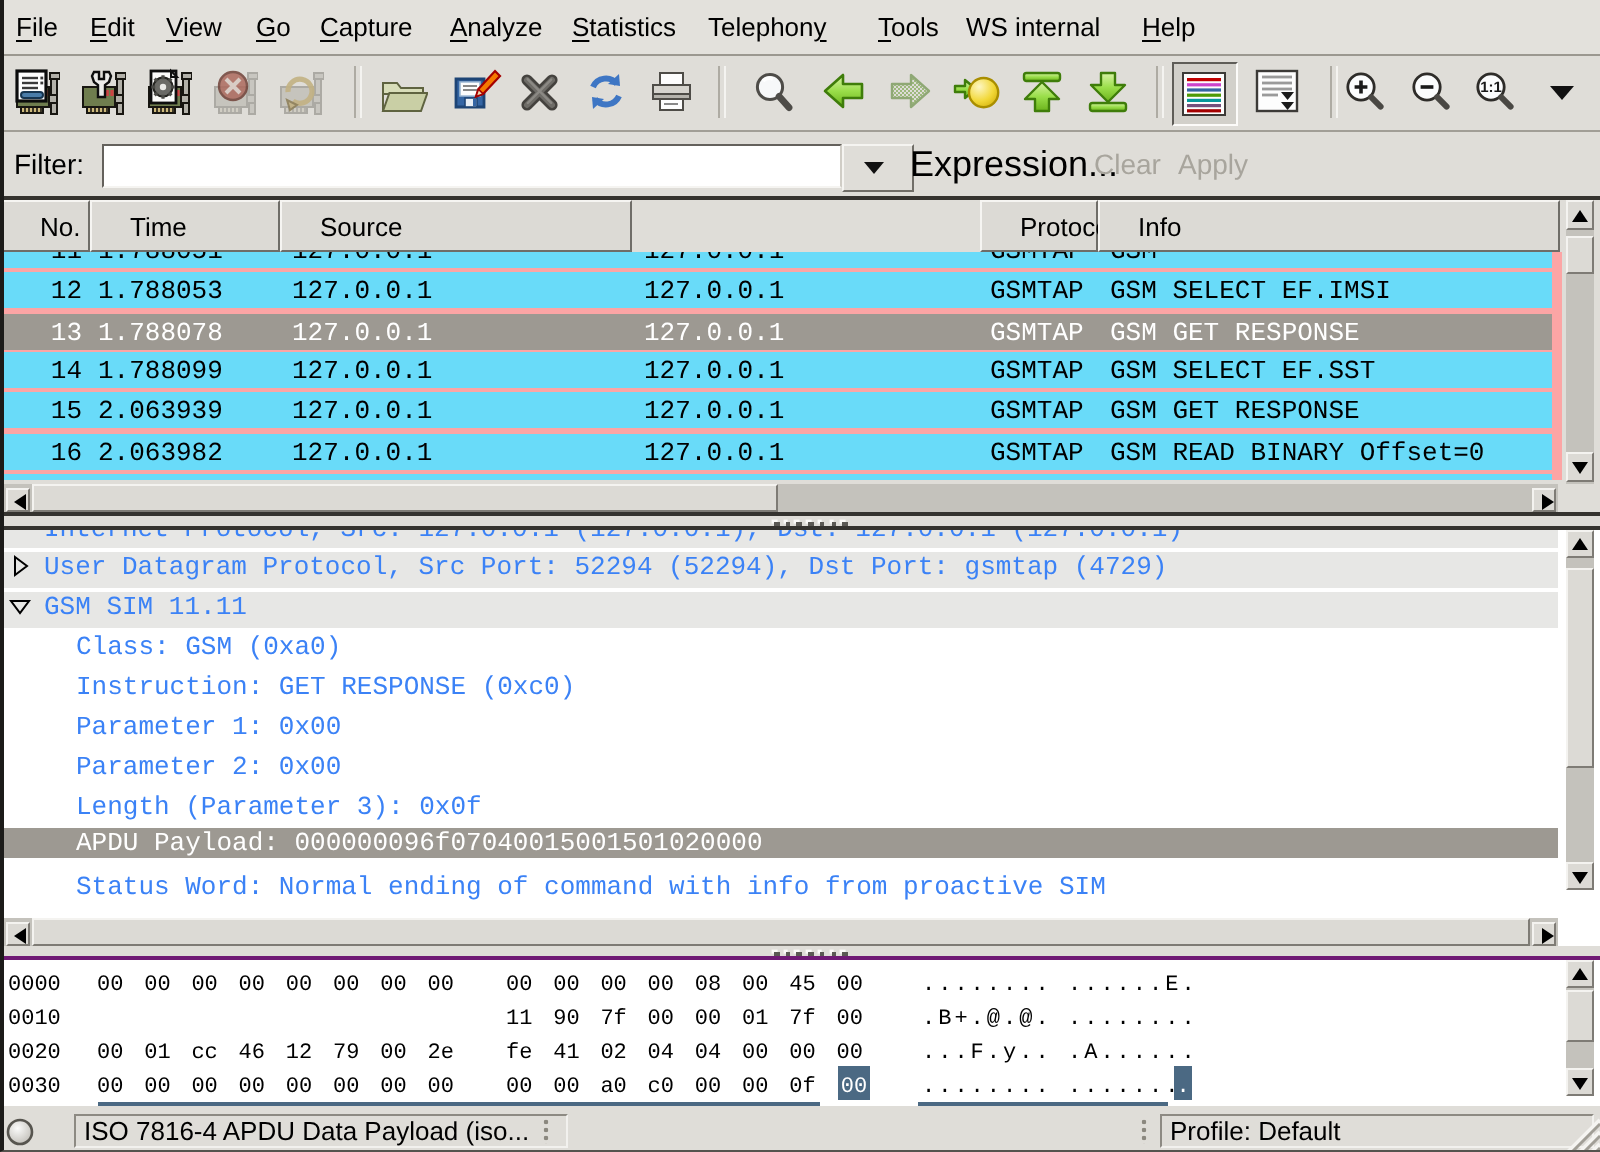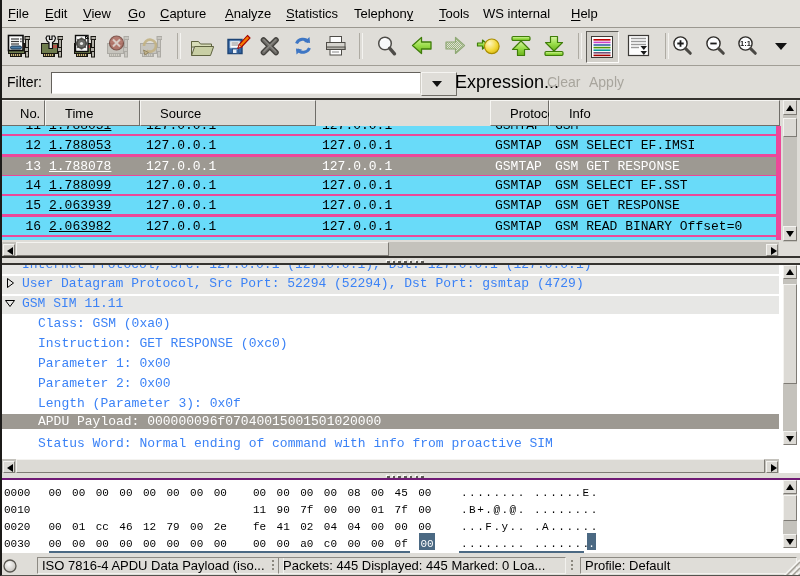--- a/index.html
+++ b/index.html
@@ -13,25 +13,25 @@
 .tsep{position:absolute;top:5px;width:2px;height:26px;border-left:1px solid #aeaba3;border-right:1px solid #f4f3f0;}
 .ticon{position:absolute;top:4px;}
 
 #filterbar{left:0;top:66px;width:800px;height:32px;background:#dfddd8;border-left:1px solid #000;}
 #fentry{left:50px;top:6px;width:368px;height:20px;background:#fff;border-top:1px solid #64615c;border-left:1px solid #64615c;border-bottom:1px solid #f5f4f1;border-right:1px solid #d0cdc6;}
 #fcombo{left:420px;top:6px;width:34px;height:22px;background:#dfddd8;border-top:1px solid #f5f4f1;border-left:1px solid #f5f4f1;border-bottom:1px solid #716e68;border-right:1px solid #716e68;}
 .dtri{width:0;height:0;border-left:5px solid transparent;border-right:5px solid transparent;border-top:6px solid #111;}
 
 #plist{left:0;top:98px;width:800px;height:160px;background:#dfddd8;border-top:2px solid #35332f;border-bottom:2px solid #35332f;box-sizing:border-box;}
 .hbtn{position:absolute;top:0px;height:26px;background:#dcdad5;border-top:1px solid #f6f5f2;border-left:1px solid #f6f5f2;border-right:1px solid #6f6d68;border-bottom:1px solid #6f6d68;font-size:13px;color:#000;line-height:25px;padding-left:19px;box-sizing:border-box;}
-#rows{left:1px;top:26px;width:780px;height:114px;background:#ec4899;overflow:hidden;font-family:"Liberation Mono",monospace;font-size:13px;}
+#rows{left:1px;top:26px;width:780px;height:114px;background:#fca5a5;overflow:hidden;font-family:"Liberation Mono",monospace;font-size:13px;}
 .prow{position:absolute;left:0;width:775px;height:18px;line-height:20px;background:#69dbf9;color:#000;}
 .prow span{position:absolute;top:0;white-space:pre;}
 .c0{left:0;width:40px;text-align:right;}
-.c1{left:48px;text-decoration:underline;}.c2{left:145px;}.c3{left:321px;}.c4{left:494px;}.c5{left:554px;}
+.c1{left:48px;}.c2{left:145px;}.c3{left:321px;}.c4{left:494px;}.c5{left:554px;}
 
 .trough{position:absolute;background:#c4c2bc;}
 .sbtn,.sthumb{position:absolute;background:#dcdad5;border-top:1px solid #f4f3f0;border-left:1px solid #f4f3f0;border-bottom:1px solid #7e7b75;border-right:1px solid #7e7b75;box-sizing:border-box;}
 .arr{position:absolute;width:0;height:0;}
 .arr.up{border-left:4.5px solid transparent;border-right:4.5px solid transparent;border-bottom:6px solid #000;}
 .arr.dn{border-left:4.5px solid transparent;border-right:4.5px solid transparent;border-top:6px solid #000;}
 .arr.lf{border-top:4.5px solid transparent;border-bottom:4.5px solid transparent;border-right:6px solid #000;}
 .arr.rt{border-top:4.5px solid transparent;border-bottom:4.5px solid transparent;border-left:6px solid #000;}
 
 .pdot{position:absolute;width:2.6px;height:2.6px;background:#5b5954;box-shadow:-1.2px -1.2px 0 #fbfaf8;}
@@ -467,21 +467,20 @@
         <defs>
           <radialGradient id="rg1" cx="0.4" cy="0.35" r="0.8">
             <stop offset="0" stop-color="#fbfbfa"></stop>
             <stop offset="1" stop-color="#b9b6af"></stop>
           </radialGradient>
         </defs>
         <circle cx="7" cy="7" r="6" fill="url(#rg1)" stroke="#57554f" stroke-width="1.3"></circle>
       </svg>
 <div class="spanel" style="left:21px;width:247px;margin-left:16px;">ISO 7816-4 APDU Data Payload (iso...</div>
 <div class="grip" style="left:271px;"></div>
-<div class="spanel" style="left:278px;width:288px;">Packets: 445 Displayed: 445 Marked: 0 Loa...</div>
 <div class="grip" style="left:570px;"></div>
 <div class="spanel" style="left:580px;width:217px;">Profile: Default</div>
 <svg class="abs" style="left:778px;top:1px;" width="22" height="22">
         <path d="M6,22 L22,6" stroke="#f5f4f1" stroke-width="2"></path>
         <path d="M8,22 L22,8" stroke="#a19e96" stroke-width="1.5"></path>
         <path d="M12,22 L22,12" stroke="#f5f4f1" stroke-width="2"></path>
         <path d="M14,22 L22,14" stroke="#a19e96" stroke-width="1.5"></path>
         <path d="M18,22 L22,18" stroke="#f5f4f1" stroke-width="2"></path>
         <path d="M20,22 L22,20" stroke="#a19e96" stroke-width="1.5"></path>
       </svg>

